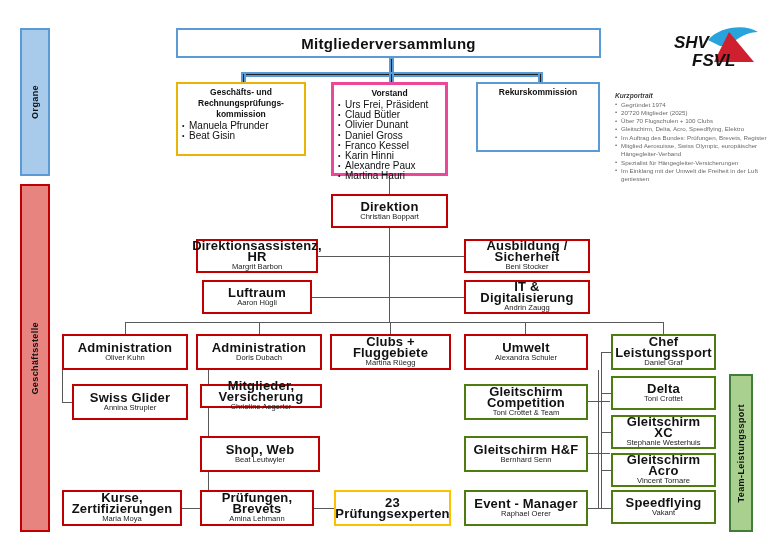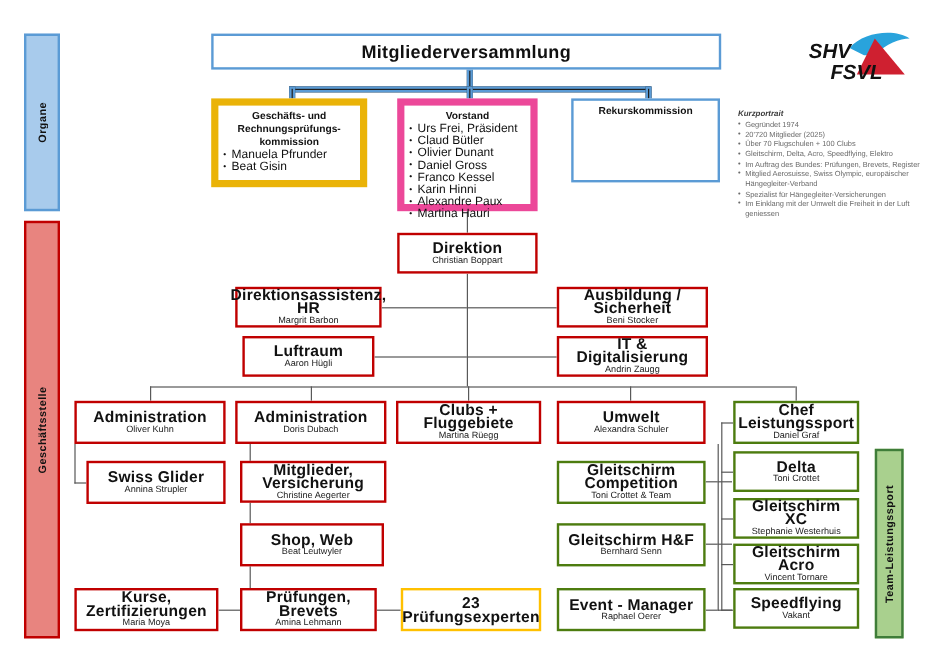--- a/index.html
+++ b/index.html
@@ -137,33 +137,33 @@
   <div class="ln h" style="left:601px;top:352px;width:10px;"></div>
   <div class="ln h" style="left:601px;top:393px;width:10px;"></div>
   <div class="ln h" style="left:601px;top:432px;width:10px;"></div>
   <div class="ln h" style="left:601px;top:470px;width:10px;"></div>
   <div class="ln h" style="left:601px;top:508px;width:10px;"></div>
 
   <div class="titlebox" style="left:176px;top:28px;width:425px;height:30px;">
     <span>Mitgliederversammlung</span>
   </div>
 
-  <div class="listbox blue" style="left:176px;top:82px;width:130px;height:74px;border:6px solid #eab308;">
+  <div class="listbox blue" style="left:176px;top:82px;width:130px;height:74px;border:2px solid #eab308;">
     <div class="hd">
       <div>Geschäfts- und</div>
       <div>Rechnungsprüfungs-</div>
       <div>kommission</div>
     </div>
     <ul>
       <li>Manuela Pfrunder</li>
       <li>Beat Gisin</li>
     </ul>
   </div>
 
-  <div class="listbox blue" style="left:331px;top:82px;width:117px;height:94px;border:6px solid #ec4899;">
+  <div class="listbox blue" style="left:331px;top:82px;width:117px;height:94px;border:3px solid #ec4899;">
     <div class="hd">Vorstand</div>
     <ul>
       <li>Urs Frei, Präsident</li>
       <li>Claud Bütler</li>
       <li>Olivier Dunant</li>
       <li>Daniel Gross</li>
       <li>Franco Kessel</li>
       <li>Karin Hinni</li>
       <li>Alexandre Paux</li>
       <li>Martina Hauri</li>
@@ -222,21 +222,21 @@
   <div class="box green" style="left:611px;top:334px;width:105px;height:36px;">
     <div class="ttl">Chef Leistungssport</div>
     <div class="sub">Daniel Graf</div>
   </div>
 
   <div class="box red" style="left:72px;top:384px;width:116px;height:36px;">
     <div class="ttl">Swiss Glider</div>
     <div class="sub">Annina Strupler</div>
   </div>
 
-  <div class="box red" style="left:200px;top:384px;width:122px;height:35px;">
+  <div class="box red" style="left:200px;top:384px;width:122px;height:24px;">
     <div class="ttl">Mitglieder, Versicherung</div>
     <div class="sub">Christine Aegerter</div>
   </div>
 
   <div class="box green" style="left:464px;top:384px;width:124px;height:36px;">
     <div class="ttl">Gleitschirm Competition</div>
     <div class="sub">Toni Crottet &amp; Team</div>
   </div>
 
   <div class="box green" style="left:611px;top:376px;width:105px;height:34px;">

